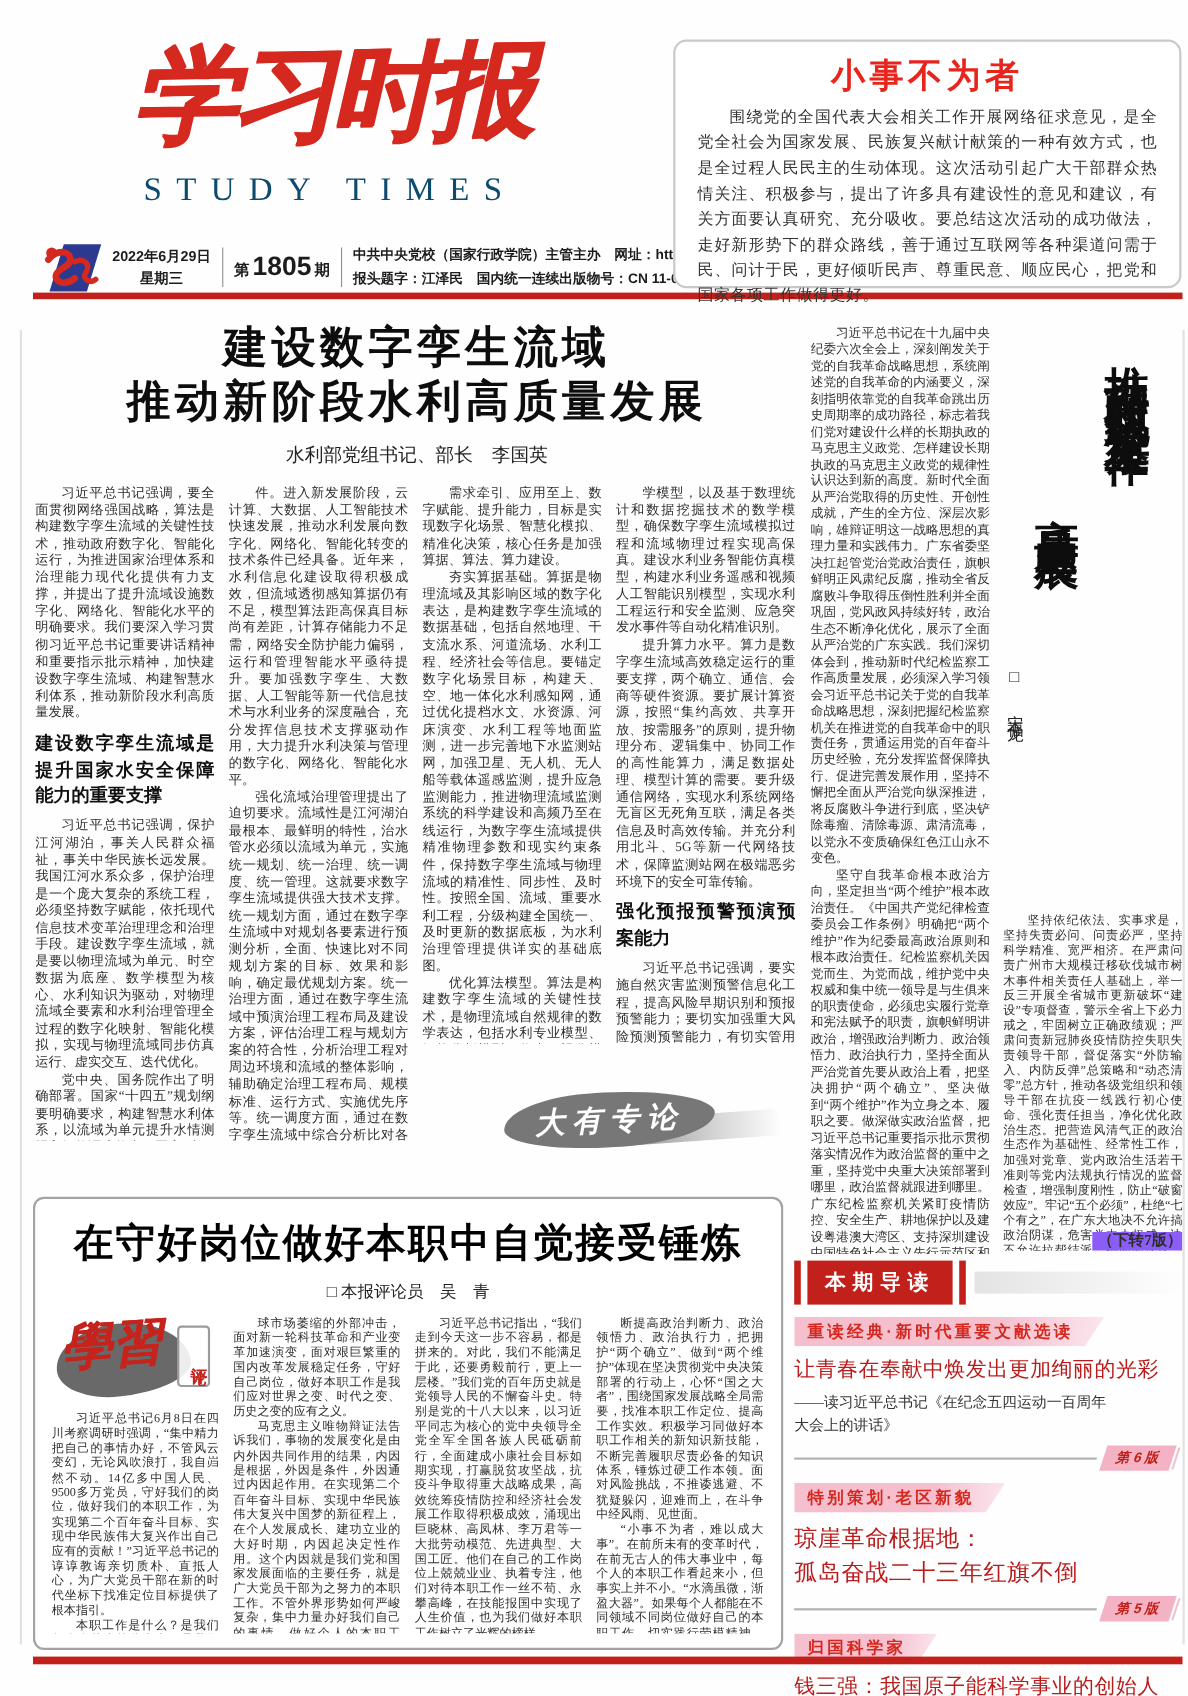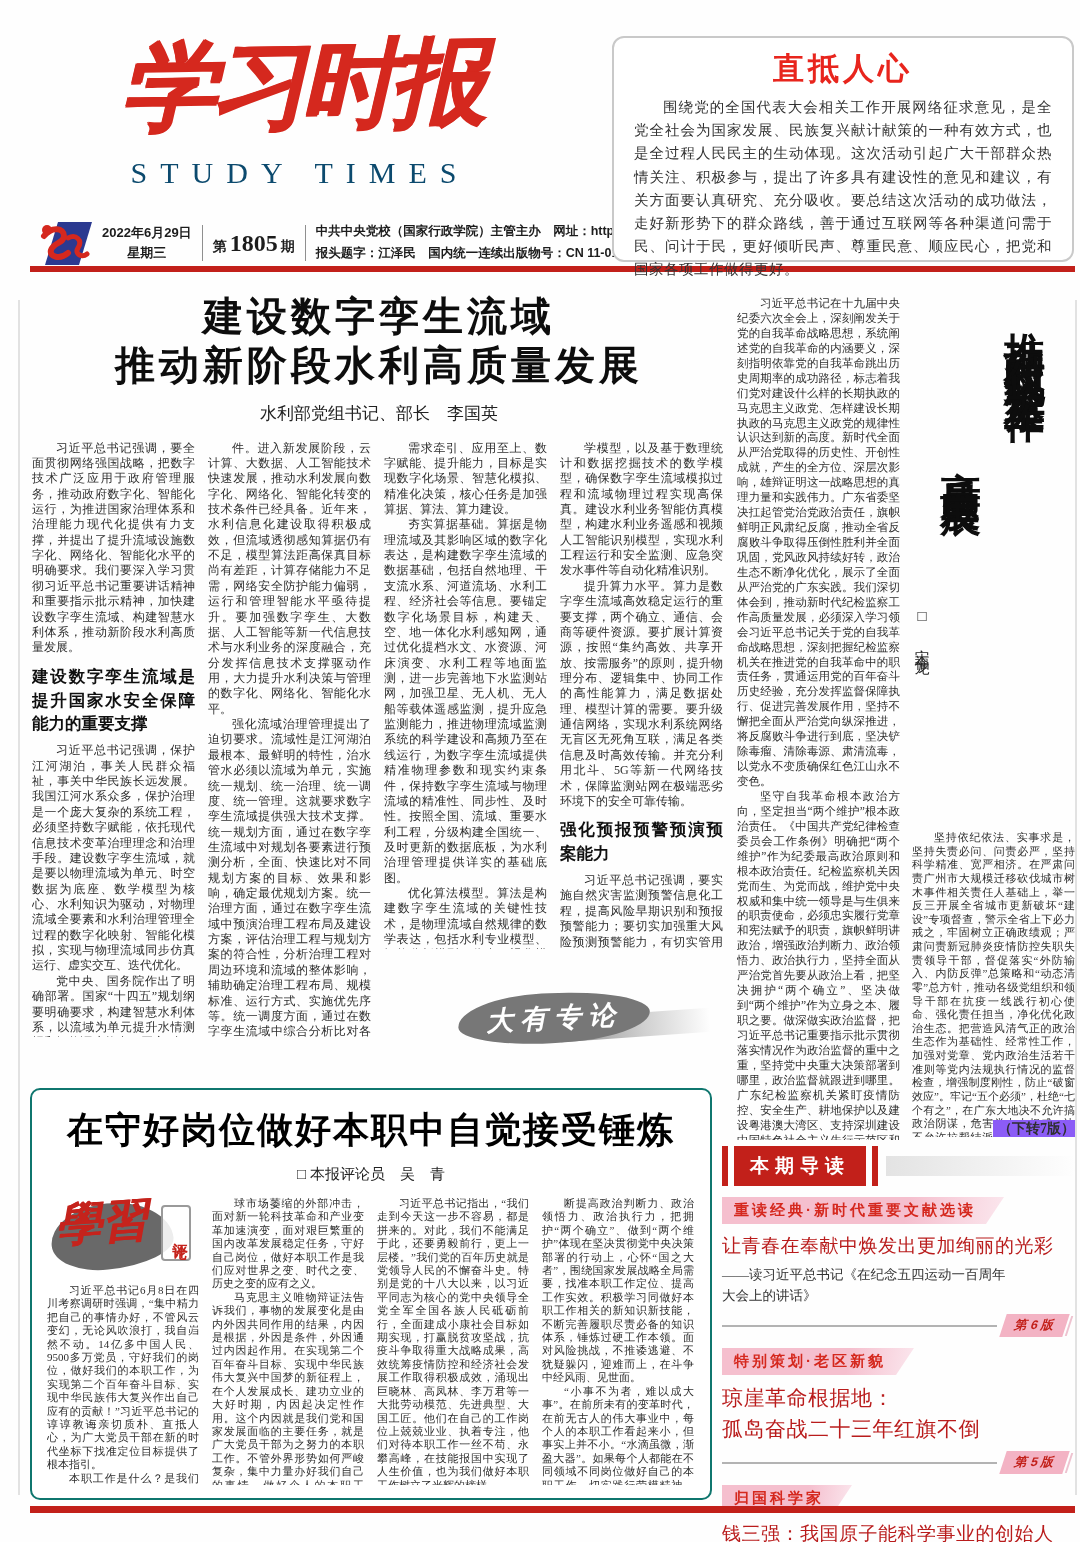--- a/index.html
+++ b/index.html
@@ -10,21 +10,21 @@
   .edge.l{left:18px;} .edge.r{right:3px;}
 
   
   .brand{position:absolute;left:95px;top:8px;width:410px;text-align:center;}
   .brand-cn{font-size:96px;line-height:1.6;font-weight:bold;font-style:italic;color:#d5281e;letter-spacing:-6px;transform:rotate(-1deg);text-shadow:1.5px 0 0 #d5281e,0 1.5px 0 #d5281e;}
   .brand-en{font-size:30px;letter-spacing:13px;color:#0c4a6e;margin-top:-6px;}
   .daterow{position:absolute;left:38px;top:220px;display:flex;align-items:center;gap:10px;white-space:nowrap;}
   .sep{width:1px;height:36px;background:#8f8f8f;}
   .dateblock{text-align:center;font-size:13px;font-weight:bold;line-height:1.55;color:#1c1c1c;}
   .issueblock{font-size:14px;font-weight:bold;color:#1c1c1c;}
-  .issue-no{font-size:24px;font-family:Liberation Serif, serif;padding:0 3px;}
+  .issue-no{font-size:24px;font-family:Liberation Sans, sans-serif;padding:0 3px;}
   .pubblock{font-size:12.5px;font-weight:bold;line-height:1.75;color:#1c1c1c;}
   .rule-red{position:absolute;left:30px;width:1045px;height:6px;background:#c2201a;}
   .rule-top{top:266px;}
   .rule-bottom{top:1506px;height:7px;}
 
   
   .quote-box{position:absolute;left:612px;top:36px;width:462px;height:226px;border:2px solid #c9c9c9;border-radius:12px;box-sizing:border-box;padding:8px 20px;background:#fff;}
   .quote-title{font-size:31px;font-weight:bold;color:#e8251d;text-align:center;letter-spacing:4px;margin:2px 0 6px;}
   .quote-body{font-size:14.5px;line-height:1.6;text-align:justify;text-indent:2em;color:#333;letter-spacing:0.5px;}
 
@@ -54,21 +54,21 @@
   .ra-right{width:163px;flex:none;}
   .v-block{position:relative;height:535px;}
   .vh{writing-mode:vertical-rl;font-weight:bold;color:#0d0d0d;letter-spacing:7px;font-size:41px;position:absolute;}
   .vh1{top:4px;right:22px;}
   .vh2{top:142px;right:86px;}
   .v-author{position:absolute;top:312px;left:0;writing-mode:vertical-rl;font-size:15px;letter-spacing:5px;color:#222;}
   .ra-colB{height:306px;overflow:hidden;font-size:11px;line-height:1.24;text-align:justify;color:#2e2e2e;position:relative;}
   .ra-turn{position:absolute;right:0;bottom:0;background:#8b5cf6;padding-left:5px;font-weight:bold;font-size:14px;}
 
   
-  .commentary{position:absolute;left:30px;top:1088px;width:682px;height:412px;border:2px solid #0f766e;border-radius:10px;box-sizing:border-box;padding:16px 15px 10px;background:#fff;}
+  .commentary{position:absolute;left:30px;top:1088px;width:682px;height:412px;border:2px solid #a3a3a3;border-radius:10px;box-sizing:border-box;padding:16px 15px 10px;background:#fff;}
   .c-head{text-align:center;font-weight:bold;font-size:36px;letter-spacing:2px;color:#000;}
   .c-byline{text-align:center;font-size:15px;margin-top:10px;color:#222;}
   .c-body{display:flex;gap:13px;margin-top:13px;height:288px;overflow:hidden;}
   .c-col{width:152px;flex:none;font-size:11px;line-height:1.22;text-align:justify;color:#2e2e2e;overflow:hidden;}
   .c-col p{margin:0;text-indent:2em;}
   .xl-logo{position:relative;width:150px;height:82px;margin:0 0 5px;}
   .xl-blob{position:absolute;left:4px;top:6px;width:122px;height:66px;background:#595959;border-radius:48% 52% 56% 44% / 56% 62% 38% 44%;transform:rotate(-6deg);opacity:.9;}
   .xl-cn{position:absolute;left:8px;top:-2px;font-size:46px;font-weight:bold;font-style:italic;color:#c5231c;transform:rotate(-4deg);text-shadow:1px 0 0 #c5231c;}
   .xl-box{position:absolute;right:6px;top:8px;width:26px;height:52px;border:2px solid #9a9a9a;background:rgba(255,255,255,.88);border-radius:4px;writing-mode:vertical-rl;font-size:15px;font-weight:bold;color:#c5231c;text-align:center;letter-spacing:2px;}
 
@@ -119,31 +119,31 @@
     <span class="sep"></span>
     <span class="pubblock">
       <span>中共中央党校（国家行政学院）主管主办　网址：http://www.studytimes.cn</span><br>
       <span>报头题字：江泽民　国内统一连续出版物号：CN 11-0137　代号：1-267</span>
     </span>
   </div>
 
   <div class="rule-red rule-top"></div>
 
   <div class="quote-box">
-    <div class="quote-title sans">直抵人心</div>
+    <div class="quote-title sans">小事不为者</div>
     <div class="quote-body">围绕党的全国代表大会相关工作开展网络征求意见，是全党全社会为国家发展、民族复兴献计献策的一种有效方式，也是全过程人民民主的生动体现。这次活动引起广大干部群众热情关注、积极参与，提出了许多具有建设性的意见和建议，有关方面要认真研究、充分吸收。要总结这次活动的成功做法，走好新形势下的群众路线，善于通过互联网等各种渠道问需于民、问计于民，更好倾听民声、尊重民意、顺应民心，把党和国家各项工作做得更好。</div>
   </div>
 
   <div class="main-article sans">
     <div class="m-head">建设数字孪生流域</div>
     <div class="m-head">推动新阶段水利高质量发展</div>
     <div class="m-byline" style="font-family:'Liberation Serif',serif;">水利部党组书记、部长　李国英</div>
     <div class="m-body" style="font-family:'Liberation Serif',serif;">
       <div class="mcol h596">
-        <p>习近平总书记强调，要全面贯彻网络强国战略，把数字技术广泛应用于政府管理服务，推动政府数字化、智能化运行，为推进国家治理体系和治理能力现代化提供有力支撑，并提出了提升流域设施数字化、网络化、智能化水平的明确要求。我们要深入学习贯彻习近平总书记重要讲话精神和重要指示批示精神，加快建设数字孪生流域、构建智慧水利体系，推动新阶段水利高质量发展。</p>
+        <p>习近平总书记强调，要全面贯彻网络强国战略，算法是构建数字孪生流域的关键性技术，推动政府数字化、智能化运行，为推进国家治理体系和治理能力现代化提供有力支撑，并提出了提升流域设施数字化、网络化、智能化水平的明确要求。我们要深入学习贯彻习近平总书记重要讲话精神和重要指示批示精神，加快建设数字孪生流域、构建智慧水利体系，推动新阶段水利高质量发展。</p>
         <div class="sub">建设数字孪生流域是提升国家水安全保障能力的重要支撑</div>
         <p>习近平总书记强调，保护江河湖泊，事关人民群众福祉，事关中华民族长远发展。我国江河水系众多，保护治理是一个庞大复杂的系统工程，必须坚持数字赋能，依托现代信息技术变革治理理念和治理手段。建设数字孪生流域，就是要以物理流域为单元、时空数据为底座、数学模型为核心、水利知识为驱动，对物理流域全要素和水利治理管理全过程的数字化映射、智能化模拟，实现与物理流域同步仿真运行、虚实交互、迭代优化。</p>
         <p>党中央、国务院作出了明确部署。国家“十四五”规划纲要明确要求，构建智慧水利体系，以流域为单元提升水情测报和智能调度能力。国家“十四五”新型基础设施建设规划明确提出，要推动大江大河大湖数字孪生、智慧化模拟和智能业务应用建设。黄河流域生态保护和高质量发展规划纲要、长江三角洲区域一体化发展规划纲要等，都对数字孪生流域建设提出了更加具体明确的要求。落实党中央、国务院重大决策部署，必须大力推进数字孪生流域建设。</p>
 
       </div>
       <div class="mcol h596">
         <p>件。进入新发展阶段，云计算、大数据、人工智能技术快速发展，推动水利发展向数字化、网络化、智能化转变的技术条件已经具备。近年来，水利信息化建设取得积极成效，但流域透彻感知算据仍有不足，模型算法距高保真目标尚有差距，计算存储能力不足需，网络安全防护能力偏弱，运行和管理智能水平亟待提升。要加强数字孪生、大数据、人工智能等新一代信息技术与水利业务的深度融合，充分发挥信息技术支撑驱动作用，大力提升水利决策与管理的数字化、网络化、智能化水平。</p>
         <p>强化流域治理管理提出了迫切要求。流域性是江河湖泊最根本、最鲜明的特性，治水管水必须以流域为单元，实施统一规划、统一治理、统一调度、统一管理。这就要求数字孪生流域提供强大技术支撑。统一规划方面，通过在数字孪生流域中对规划各要素进行预测分析，全面、快速比对不同规划方案的目标、效果和影响，确定最优规划方案。统一治理方面，通过在数字孪生流域中预演治理工程布局及建设方案，评估治理工程与规划方案的符合性，分析治理工程对周边环境和流域的整体影响，辅助确定治理工程布局、规模标准、运行方式、实施优先序等。统一调度方面，通过在数字孪生流域中综合分析比对各要素，预演防洪、供水、发电、航运、生态等调度过程，动态调整优化调度方案。统一管理方面，通过数字孪生流域动态掌握河湖全貌，实现权威存证、精准定位、影响分析，更好支撑上下游、左右岸、干支流联防联控联治。</p>
 
       </div>

